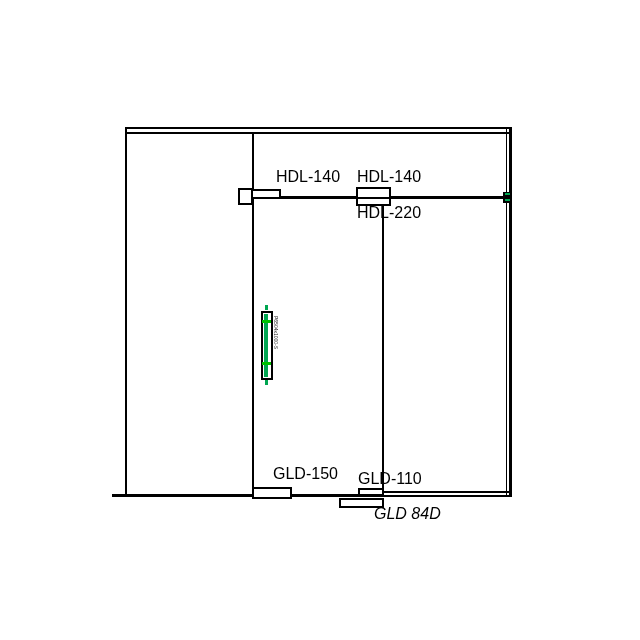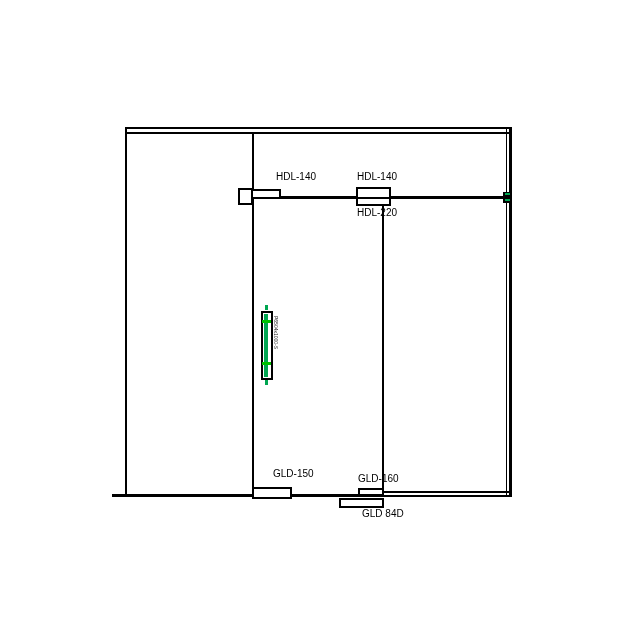--- a/index.html
+++ b/index.html
@@ -1,21 +1,21 @@
 <!DOCTYPE html>
 <html><head>
 <meta charset="utf-8">
 <style>
   html,body{margin:0;padding:0;background:#ffffff;}
   *{box-sizing:border-box;}
   .canvas{position:relative;width:640px;height:640px;background:#ffffff;overflow:hidden;
           font-family:"Liberation Sans", sans-serif;}
   .ln{position:absolute;background:#000;}
   .rect{position:absolute;background:#fff;border:2px solid #000;}
-  .lbl{position:absolute;font-size:10px;line-height:12px;color:#000;white-space:nowrap;padding-left:20px;}
+  .lbl{position:absolute;font-size:16px;line-height:12px;color:#000;white-space:nowrap;padding-left:20px;}
   
   .top-rail-1{left:125px;top:127px;width:387px;height:2px;}
   .top-rail-2{left:125px;top:132px;width:387px;height:2px;}
   .left-wall{left:125px;top:127px;width:2px;height:370px;}
   .right-wall-inner{left:506px;top:127px;width:1px;height:368px;}
   .right-wall-outer{left:509px;top:127px;width:3px;height:370px;}
   .floor-main{left:112px;top:494px;width:272px;height:3px;}
   .floor-dbl-top{left:383px;top:491px;width:129px;height:2px;}
   .floor-dbl-bot{left:383px;top:495px;width:129px;height:2px;}
   .panel-divider-1{left:252px;top:133px;width:2px;height:362px;}
@@ -43,21 +43,21 @@
   .handle-dash.d1{top:305px;}
   .handle-dash.d2{top:380px;}
   .handle-code{position:absolute;left:272px;top:316px;height:62px;writing-mode:vertical-rl;
                font-size:5px;letter-spacing:0;color:#222;line-height:7px;}
   
   .lbl-gld150{left:253px;top:468px;}
   .gld150-rect{left:252px;top:487px;width:40px;height:12px;}
   .lbl-gld110{left:338px;top:473px;}
   .gld110-rect{left:358px;top:488px;width:26px;height:8px;}
   .gld84d-rect{left:339px;top:498px;width:45px;height:10px;}
-  .lbl-gld84d{left:342px;top:508px;}
+  .lbl-gld84d{left:354px;top:508px;font-style:italic;}
 </style>
 </head>
 <body>
 
 <div class="canvas">
 
   <div class="ln top-rail-1"></div>
   <div class="ln top-rail-2"></div>
   <div class="ln left-wall"></div>
   <div class="ln right-wall-inner"></div>
@@ -90,19 +90,19 @@
   <div class="handle-cross c2"></div>
   <div class="handle-dash d1"></div>
   <div class="handle-dash d2"></div>
   <div class="handle-code">P6504x1000-S</div>
 
   <div class="lbl lbl-gld150">GLD-150</div>
   <div class="rect gld150-rect">
     
   </div>
 
-  <div class="lbl lbl-gld110">GLD-160</div>
+  <div class="lbl lbl-gld110">GLD-110</div>
   <div class="rect gld110-rect"></div>
 
   <div class="rect gld84d-rect"></div>
   <div class="lbl lbl-gld84d">GLD 84D</div>
 
 </div>
 
 </body></html>

